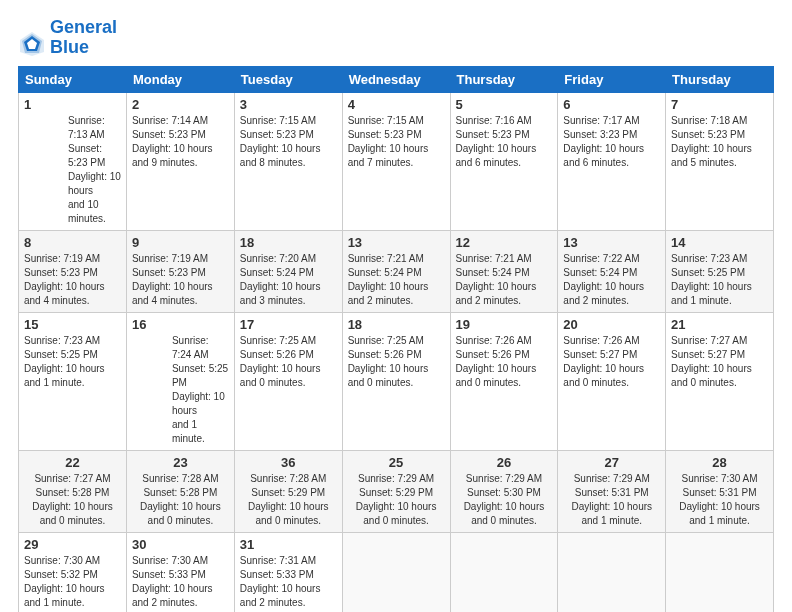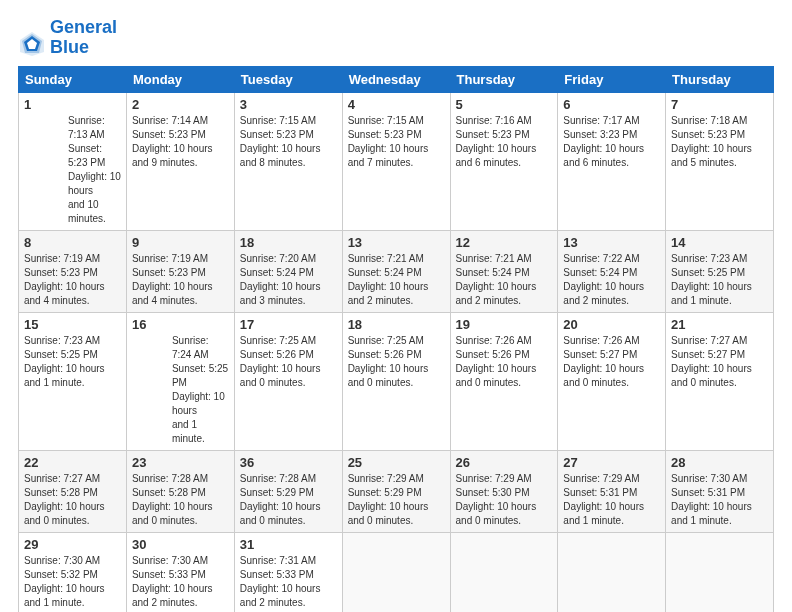--- a/index.html
+++ b/index.html
@@ -272,21 +272,21 @@
 and 0 minutes.</div>
           </td>
           <td>
             <span class="day-num">21</span>
             <div class="day-info" style="white-space: pre-line;">Sunrise: 7:27 AM
 Sunset: 5:27 PM
 Daylight: 10 hours
 and 0 minutes.</div>
           </td>
         </tr>
-        <tr style="background: #eab308;">
+        <tr style="background: #eab308; text-align: center;">
           <td>
             <span class="day-num">22</span>
             <div class="day-info" style="white-space: pre-line;">Sunrise: 7:27 AM
 Sunset: 5:28 PM
 Daylight: 10 hours
 and 0 minutes.</div>
           </td>
           <td>
             <span class="day-num">23</span>
             <div class="day-info" style="white-space: pre-line;">Sunrise: 7:28 AM

